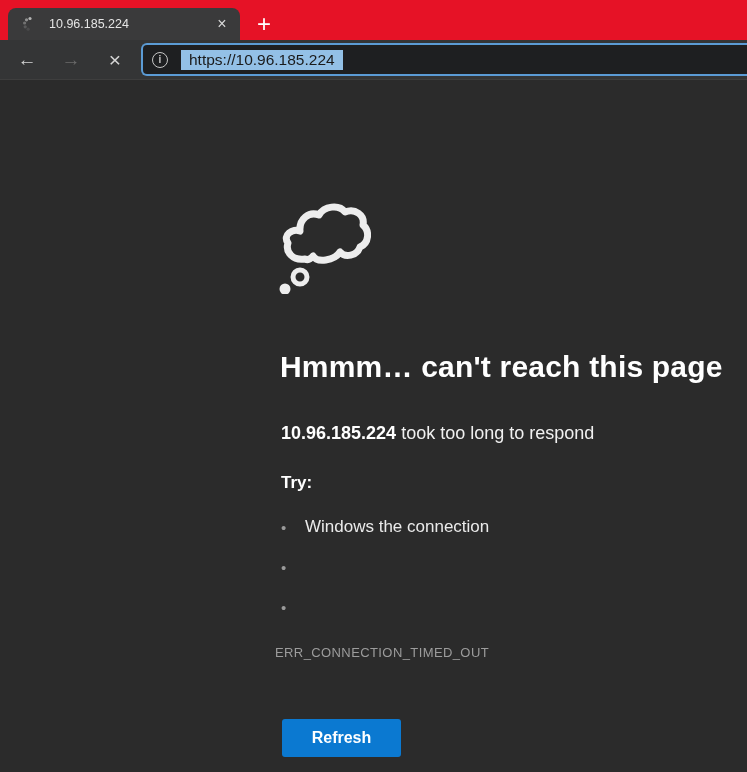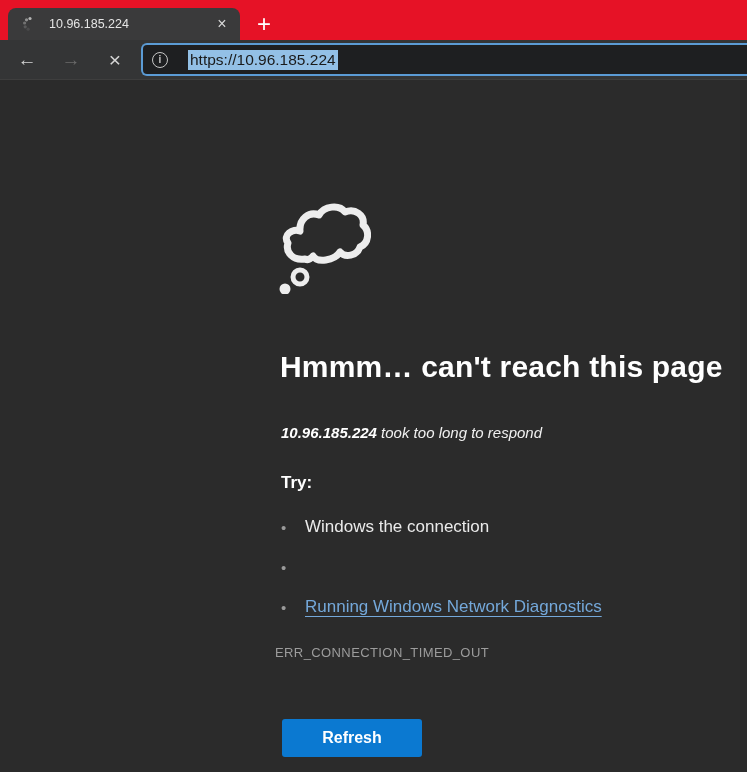--- a/index.html
+++ b/index.html
@@ -59,44 +59,44 @@
     border-radius:6px 0 0 6px;
     display:flex;align-items:center;
   }
   .info-icon{
     margin-left:9px;width:16px;height:16px;flex:0 0 auto;
     border:1px solid #c6c6c6;border-radius:50%;
     display:flex;align-items:center;justify-content:center;
     color:#c6c6c6;font-size:10px;font-weight:700;line-height:1;
   }
   .url-text{
-    margin-left:20px;font-size:15.5px;
+    margin-left:13px;font-size:15.5px;
     background:var(--selection-blue);color:#1a1a1a;
-    padding:1px 2px;white-space:nowrap;
+    padding:1px 8px;white-space:nowrap;
   }
 
   
   .content{position:absolute;left:0;top:80px;width:747px;height:692px;background:var(--content-bg);}
   .bubble{position:absolute;left:279px;top:121px;}
   .err-title{
     position:absolute;left:280px;top:270px;
     font-size:30px;font-weight:700;color:#ffffff;letter-spacing:.2px;white-space:nowrap;
   }
-  .err-sub{position:absolute;left:281px;top:341px;font-size:15px;color:#f1f1f1;line-height:24px;font-style:italic;}
+  .err-sub{position:absolute;left:281px;top:341px;font-size:18px;color:#f1f1f1;line-height:24px;}
   .err-sub b{font-weight:700;color:#ffffff;}
   .try-label{position:absolute;left:281px;top:393px;font-size:17px;font-weight:700;color:#ffffff;}
   .suggestions{position:absolute;left:281px;top:427px;list-style:none;}
   .suggestions li{height:40px;display:flex;align-items:center;font-size:17px;color:#eaeaea;}
   .bullet{width:8px;margin-right:16px;color:#9a9a9a;font-size:15px;line-height:1;}
   .suggestions a{
     color:var(--link-blue);text-decoration:underline;text-underline-offset:4px;text-decoration-thickness:1px;
   }
   .err-code{position:absolute;left:275px;top:565px;font-size:13px;color:#9c9c9c;letter-spacing:.4px;}
   .refresh-btn{
-    position:absolute;left:282px;top:639px;width:140px;height:38px;
+    position:absolute;left:282px;top:639px;width:119px;height:38px;
     background:var(--button-blue);border:none;border-radius:3px;
     color:#ffffff;font-size:16px;font-weight:700;
     font-family:"Liberation Sans","DejaVu Sans",sans-serif;cursor:pointer;
   }
 </style>
 </head>
 <body>
 
 <div class="tabstrip">
   <div class="tab">
@@ -149,20 +149,19 @@
   <ul class="suggestions">
     <li>
       <span class="bullet">•</span>
       <span>Windows the connection</span>
     </li>
     <li>
       <span class="bullet">•</span>
     </li>
     <li>
       <span class="bullet">•</span>
-      <a href="#">Running Windows Network Diagnostics</a>
     </li>
   </ul>
 
   <div class="err-code">ERR_CONNECTION_TIMED_OUT</div>
 
   <button class="refresh-btn">Refresh</button>
 </div>
 
 </body></html>

